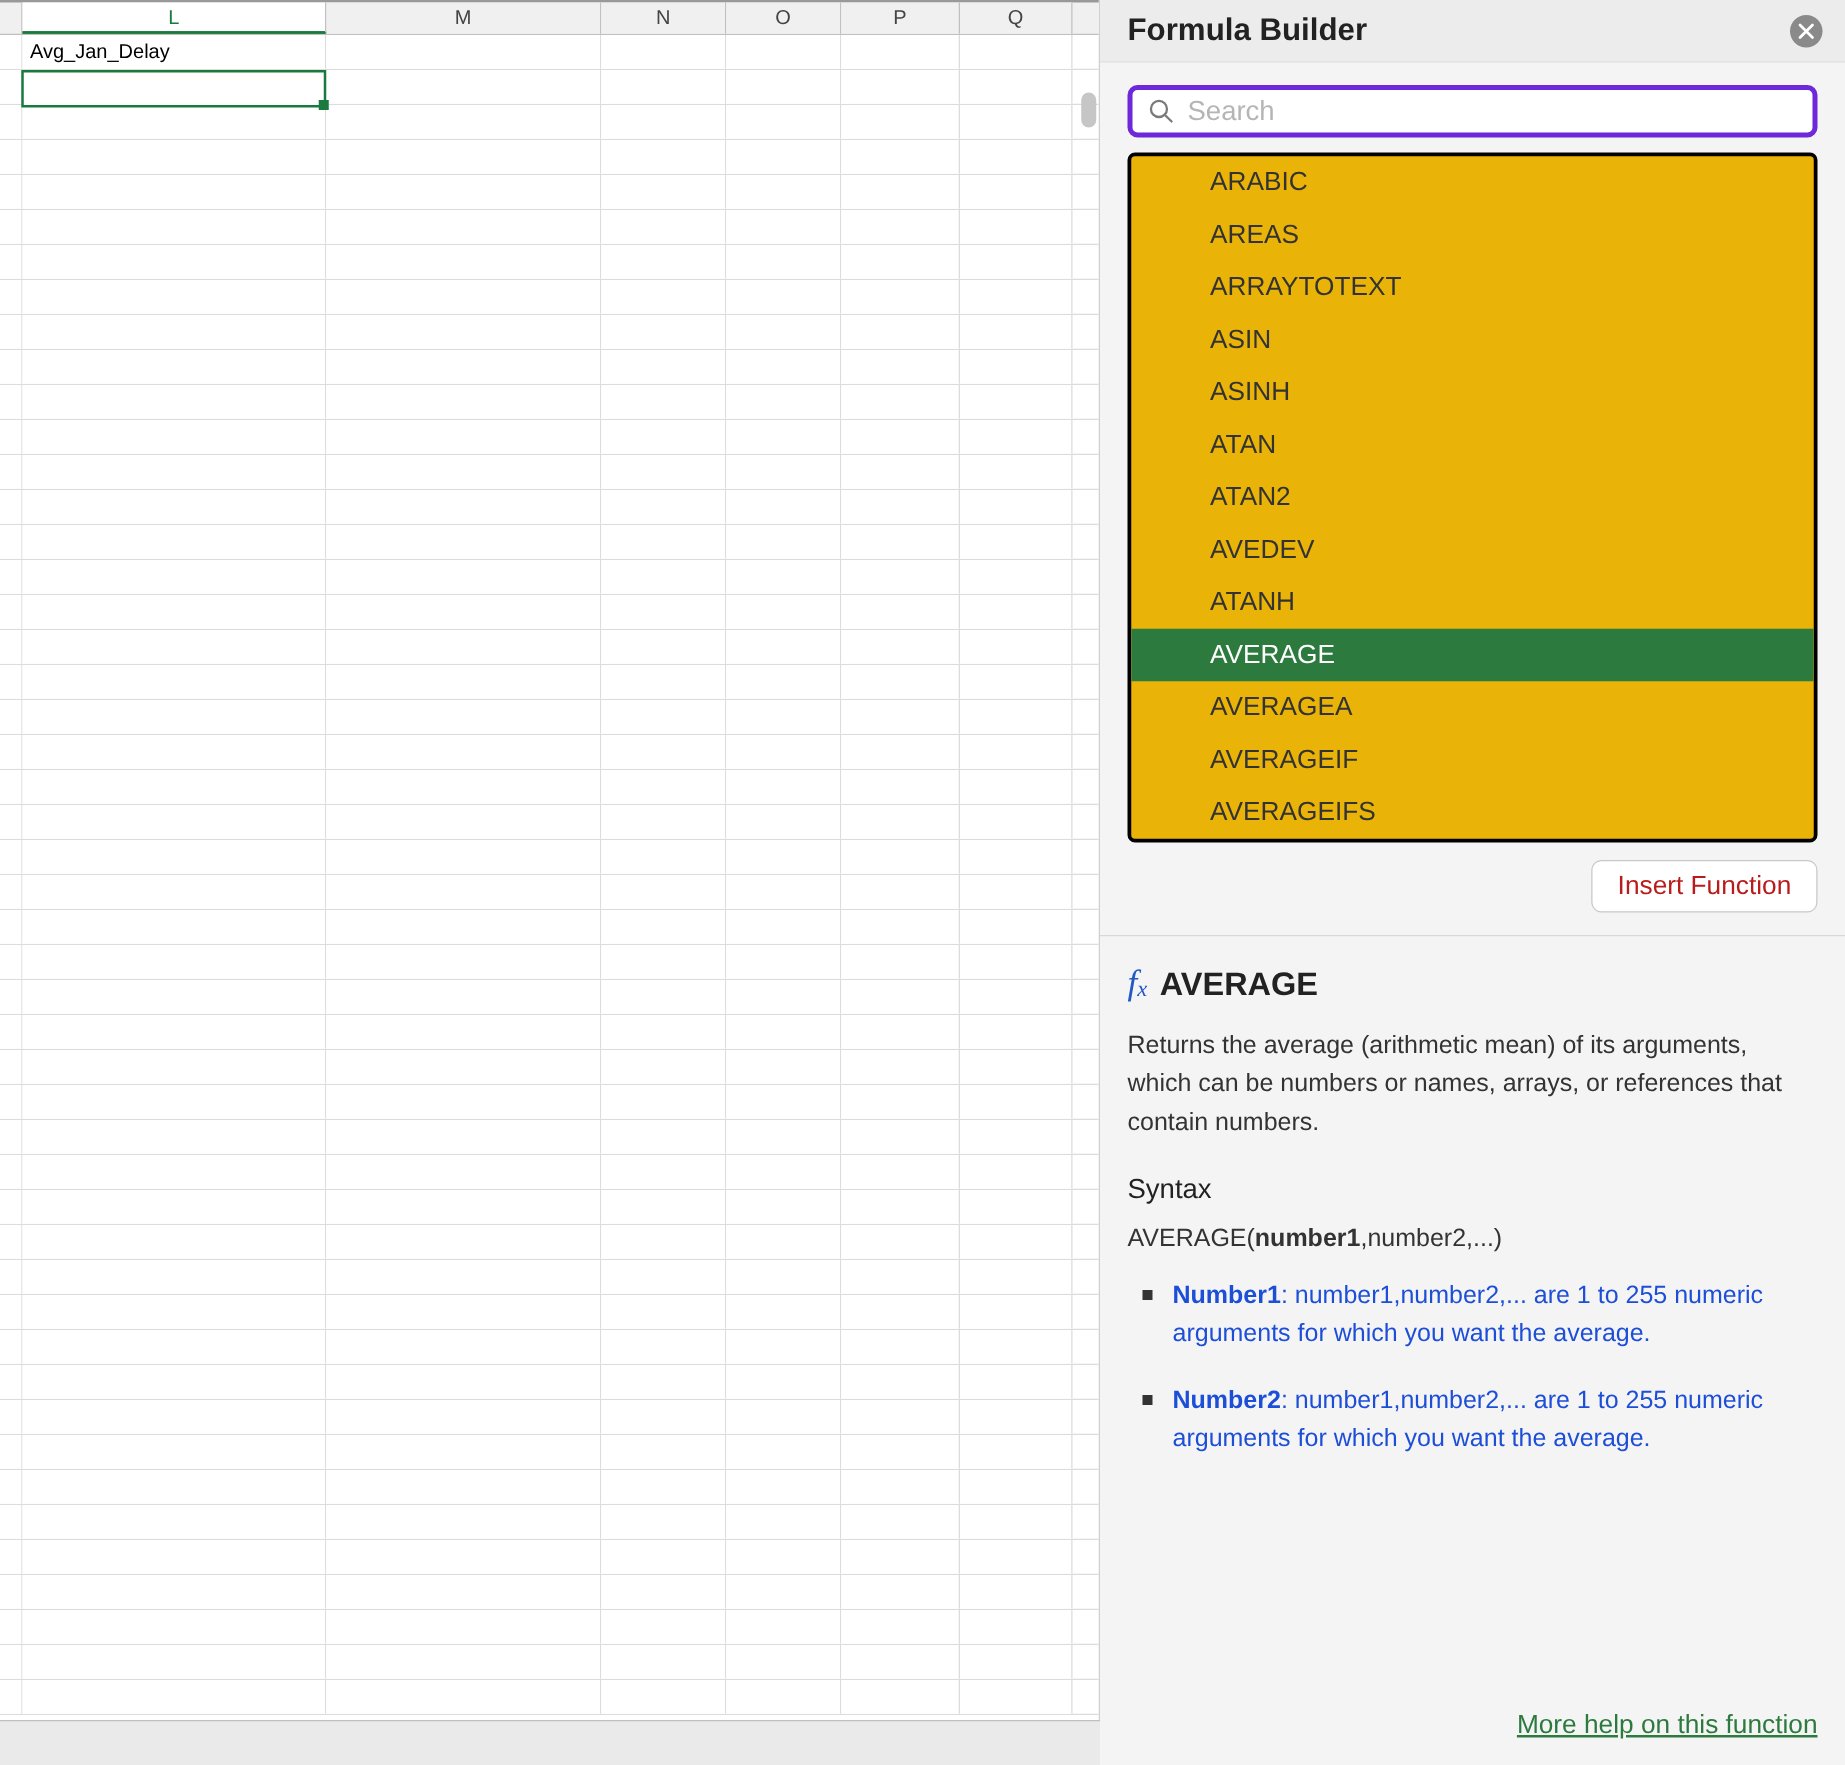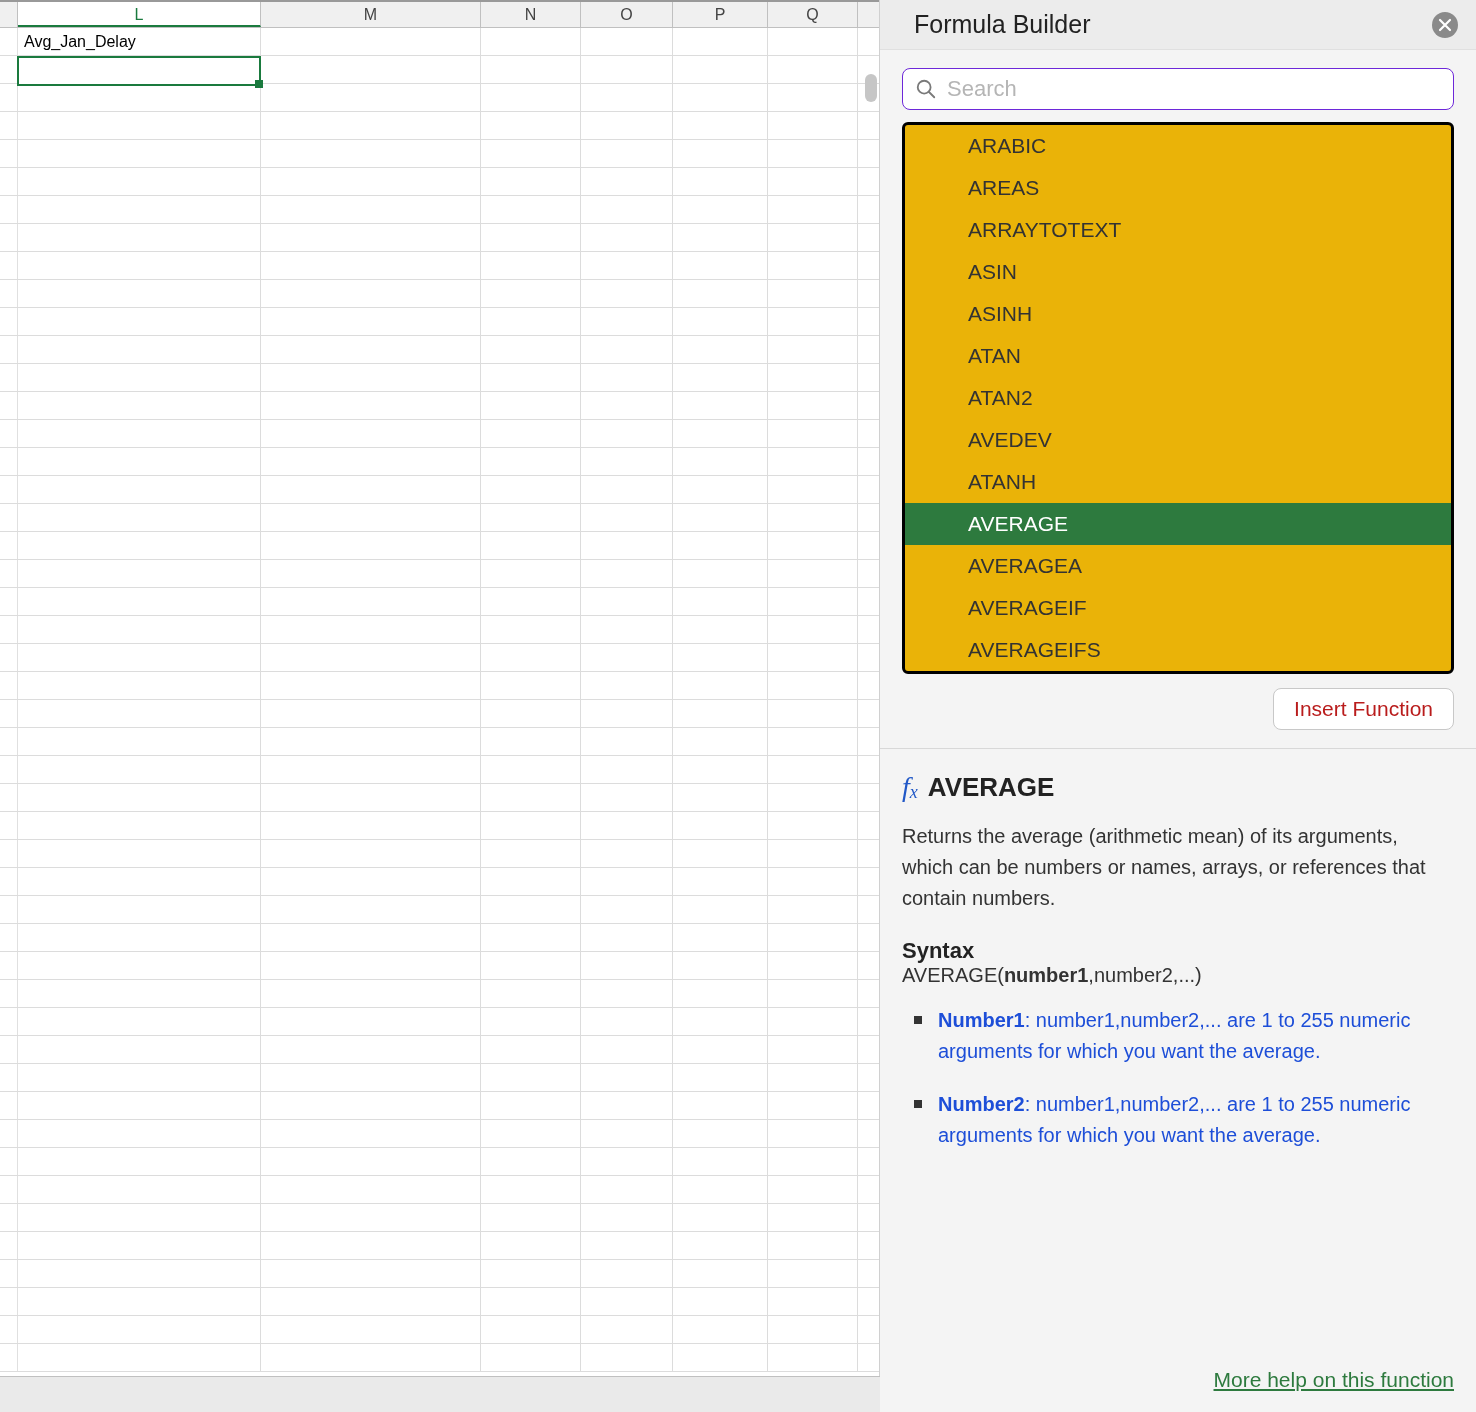--- a/index.html
+++ b/index.html
@@ -130,44 +130,43 @@
     .panel-header {
       display: flex;
       align-items: center;
       justify-content: space-between;
       padding: 10px 18px 10px 22px;
       border-bottom: 1px solid #e0e0e0;
       background: #ececec;
     }
     .panel-title {
       font-size: 25px;
-      font-weight: 400;
+      font-weight: 700;
       color: #222;
-      margin-left: 12px;
     }
     .close-btn {
       width: 26px;
       height: 26px;
       border-radius: 50%;
       background: #8a8a8a;
       display: flex;
       align-items: center;
       justify-content: center;
       cursor: pointer;
       color: #fff;
     }
     .close-btn svg { width: 14px; height: 14px; }
     .search-wrap {
       padding: 18px 22px 12px 22px;
     }
     .search-box {
       display: flex;
       align-items: center;
       background: #fff;
-      border: 1px solid #6d28d9;
+      border: 4px solid #6d28d9;
       border-radius: 8px;
       padding: 6px 12px;
       height: 42px;
     }
     .search-box svg {
       width: 22px; height: 22px; color: #7a7a7a; flex-shrink: 0;
     }
     .search-input {
       border: none;
       outline: none;
@@ -242,23 +241,23 @@
       color: #222;
     }
     .detail-desc {
       font-size: 20px;
       color: #333;
       line-height: 1.55;
       margin-bottom: 24px;
     }
     .syntax-h {
       font-size: 22px;
-      font-weight: 700;
+      font-weight: 400;
       color: #222;
-      margin-bottom: 0;
+      margin-bottom: 16px;
     }
     .syntax-line {
       font-size: 20px;
       color: #333;
       margin-bottom: 18px;
     }
     .syntax-line .b { font-weight: 700; }
     .args {
       list-style: none;
       padding-left: 12px;

